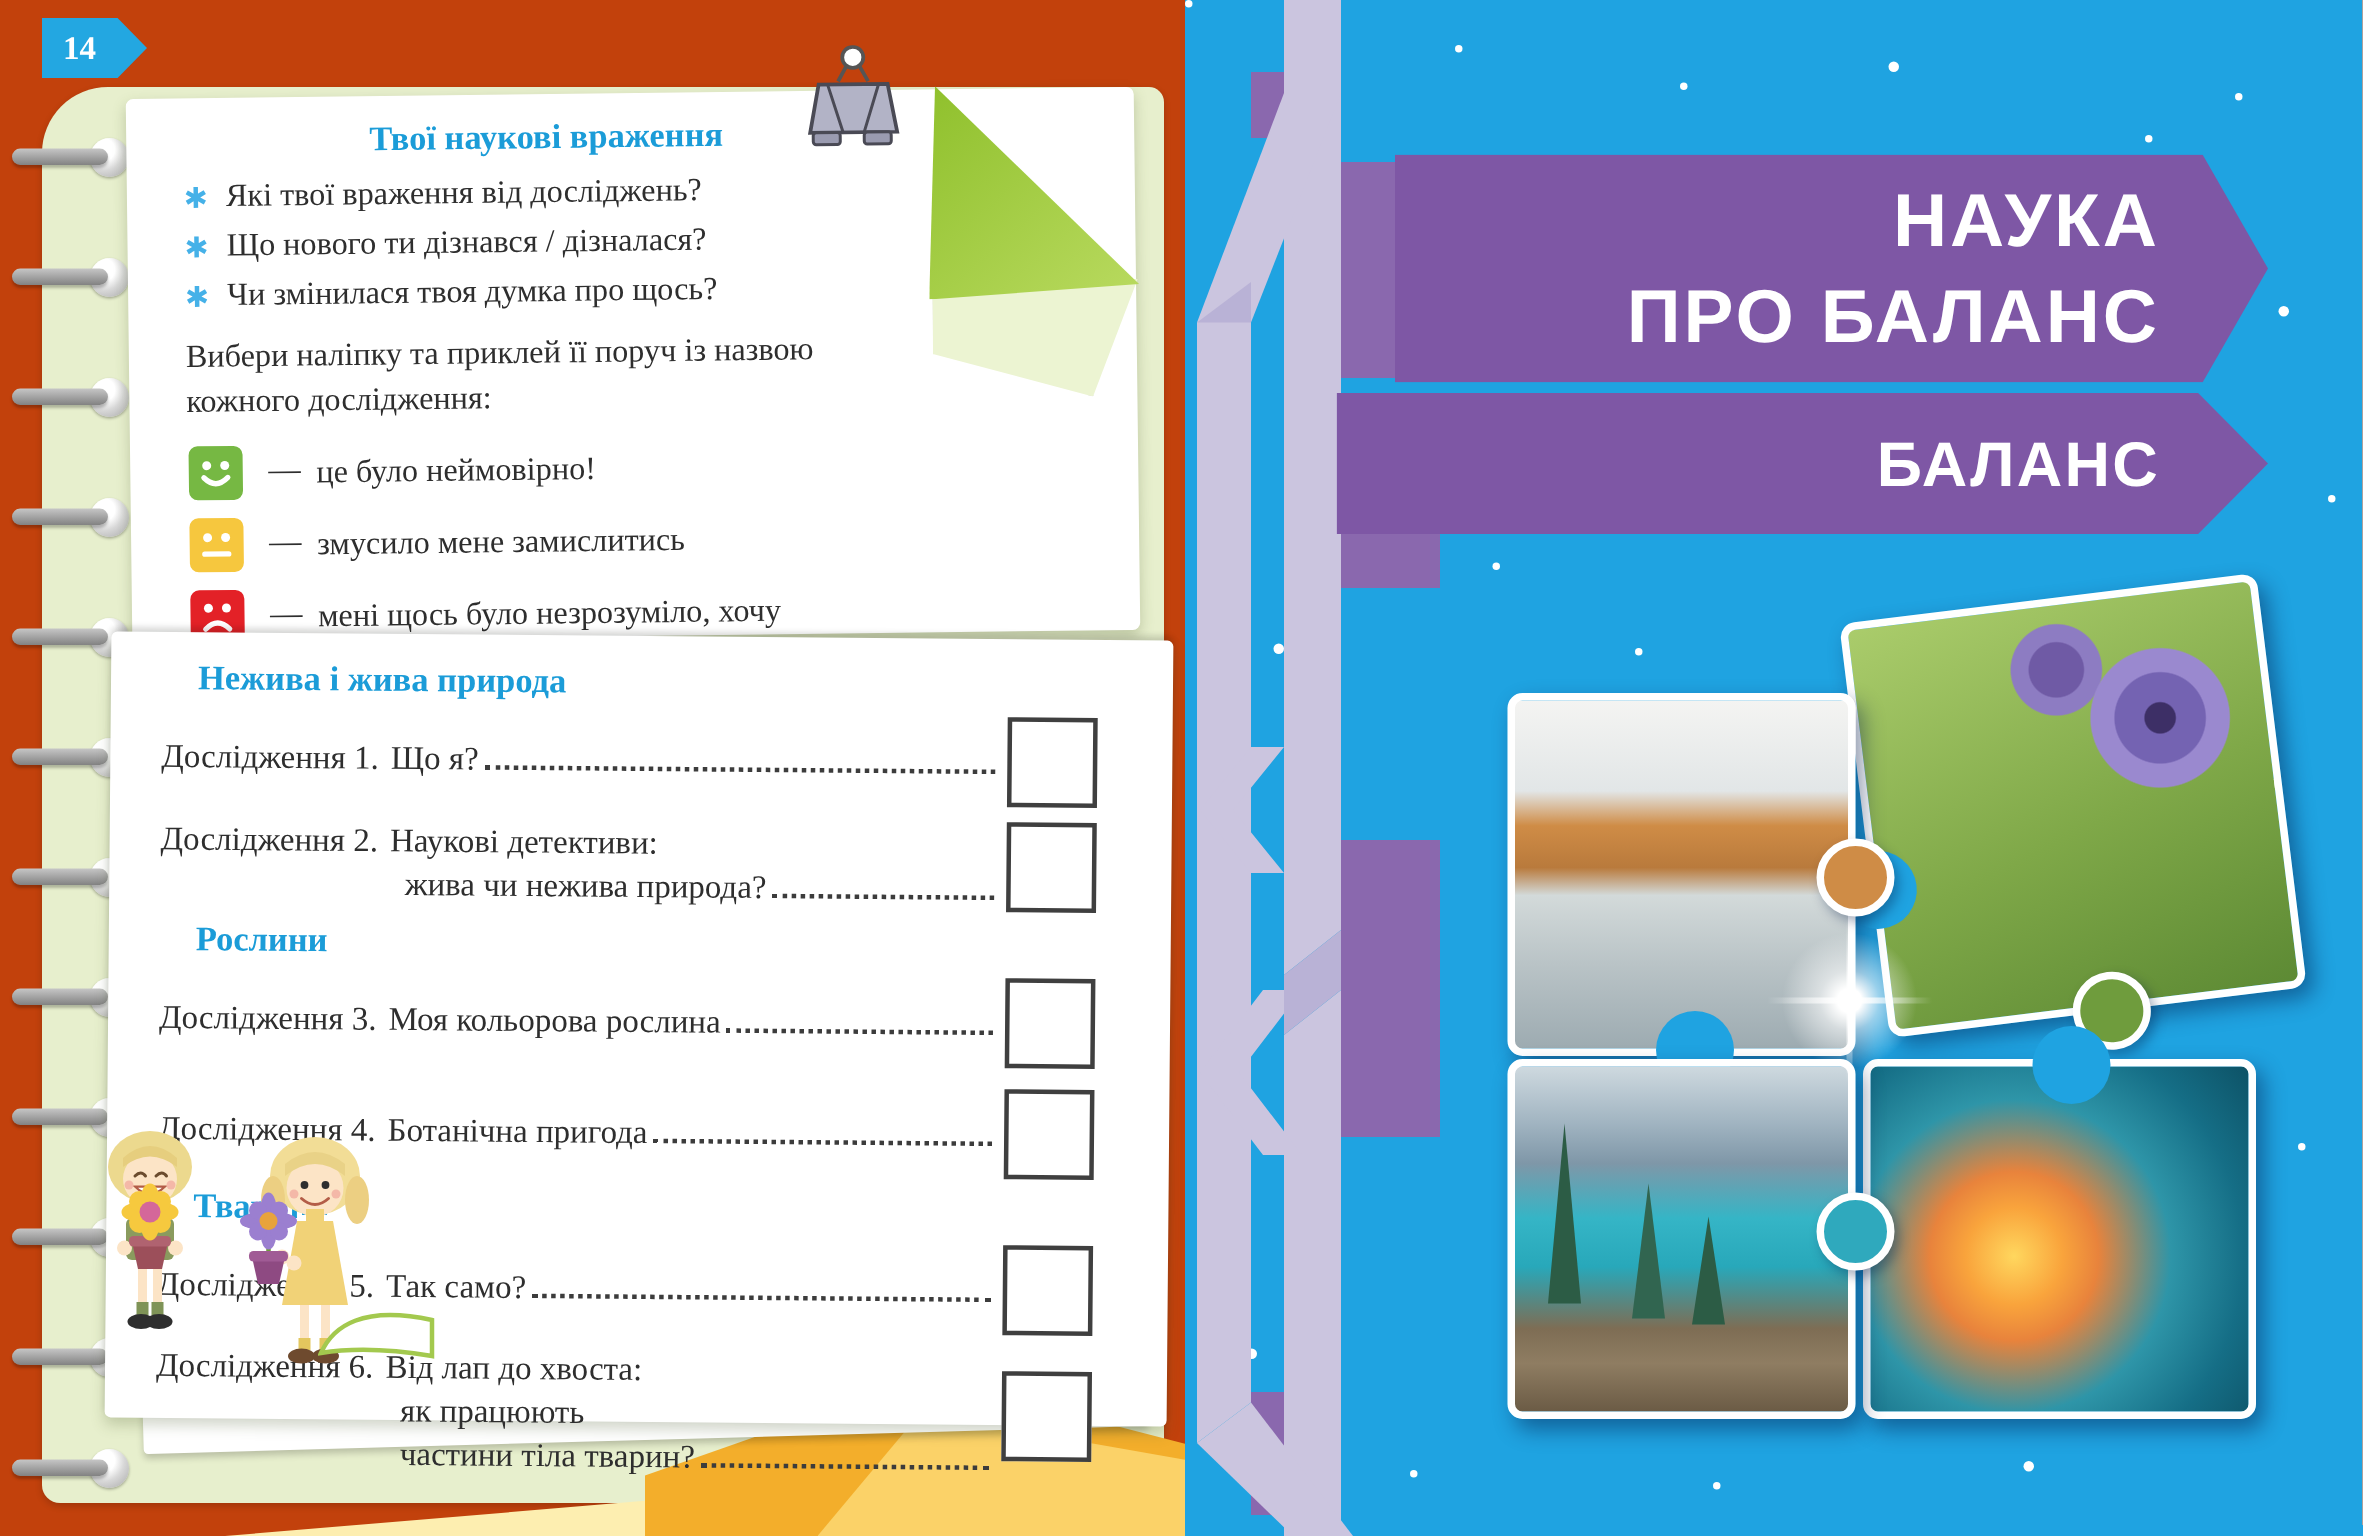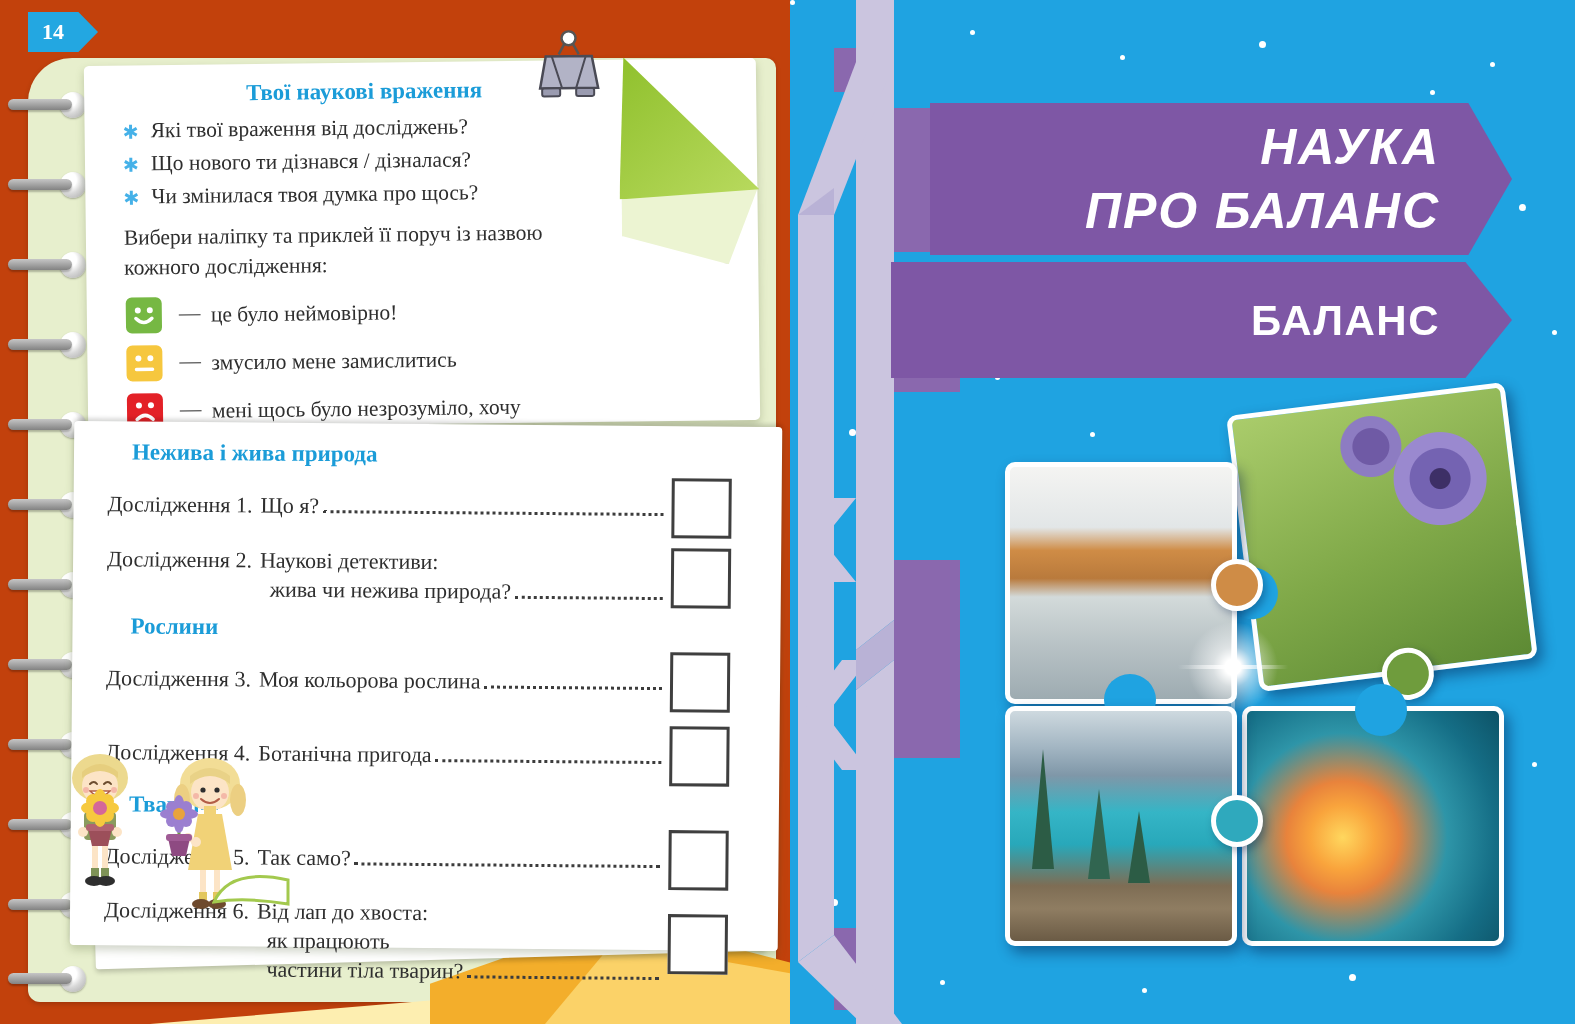--- a/index.html
+++ b/index.html
@@ -83,22 +83,22 @@
     box-shadow:
       35px 180px 0 #fff,95px 60px 0 #fff,180px 30px 0 #fff,330px 55px 0 #fff,470px 42px 0 1px #fff,
       640px 90px 0 #fff,700px 62px 0 #fff,730px 205px 0 1px #fff,762px 330px 0 #fff,262px 142px 0 #fff,
       420px 172px 0 #fff,560px 140px 0 #fff,60px 430px 0 1px #fff,40px 560px 0 #fff,25px 700px 0 #fff,
       92px 800px 0 #fff,42px 900px 0 1px #fff,150px 980px 0 #fff,352px 988px 0 #fff,560px 975px 0 1px #fff,
       700px 902px 0 #fff,742px 762px 0 #fff,722px 520px 0 1px #fff,620px 420px 0 #fff,365px 332px 0 #fff,
       300px 432px 0 #fff,205px 375px 0 #fff,680px 622px 0 #fff;}
   .banner{position:absolute;background:#7e57a5;color:#fff;font-weight:bold;text-align:right;
     box-sizing:border-box;display:flex;flex-direction:column;justify-content:center;
     clip-path:polygon(0 0,92.5% 0,100% 50%,92.5% 100%,0 100%);}
-  .banner1{left:140px;top:103px;width:582px;height:152px;font-size:50px;line-height:64px;letter-spacing:2px;padding-right:72px;font-style:italic;}
-  .banner2{left:101px;top:262px;width:621px;height:116px;font-size:42px;line-height:55px;letter-spacing:1.5px;padding-right:72px;}
+  .banner1{left:140px;top:103px;width:582px;height:152px;font-size:50px;line-height:64px;letter-spacing:2px;padding-right:72px;}
+  .banner2{left:101px;top:262px;width:621px;height:94px;font-size:42px;line-height:55px;letter-spacing:1.5px;padding-right:72px;}
   
   .piece{position:absolute;border:5px solid #fff;border-radius:10px;box-sizing:border-box;
     box-shadow:5px 7px 14px rgba(0,25,70,.45);}
   .knob{position:absolute;width:52px;height:52px;border-radius:50%;border:5px solid #fff;box-sizing:border-box;
     box-shadow:3px 4px 8px rgba(0,25,70,.35);}
   .hole{position:absolute;width:52px;height:52px;border-radius:50%;background:#1fa3e1;}
   .p1{left:215px;top:462px;width:232px;height:242px;
     background:linear-gradient(180deg,#f4f4f2 0%,#e2e6e7 26%,#cf8c46 36%,#b97a3c 48%,#d3dada 56%,#b9c3c6 76%,#9dabb1 100%);}
   .p1 .knob{right:-31px;top:92px;background:#cf8c46;}
   .p1 .hole{left:94px;bottom:-27px;}

